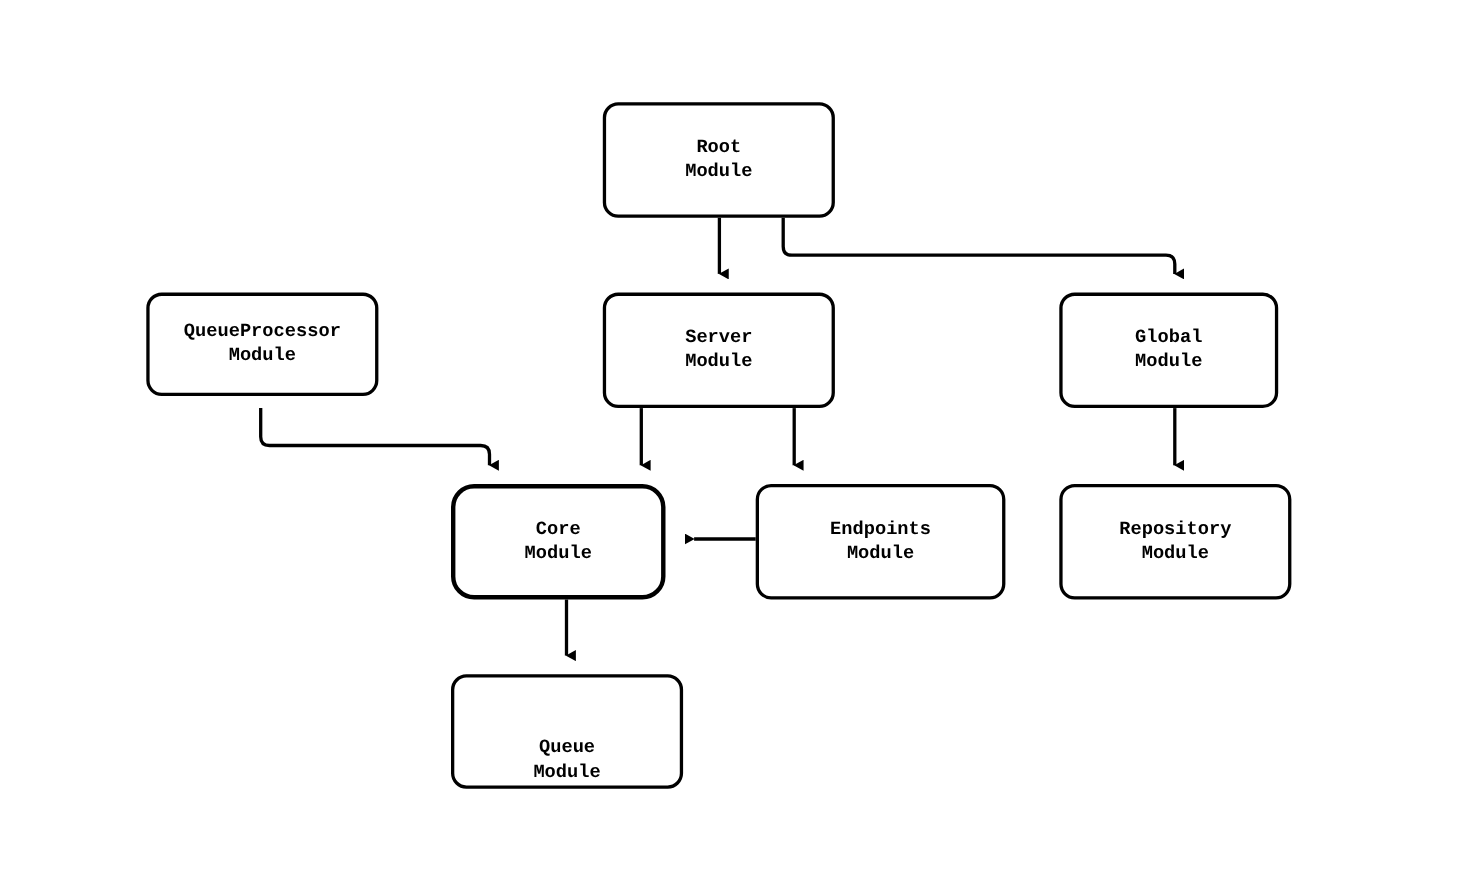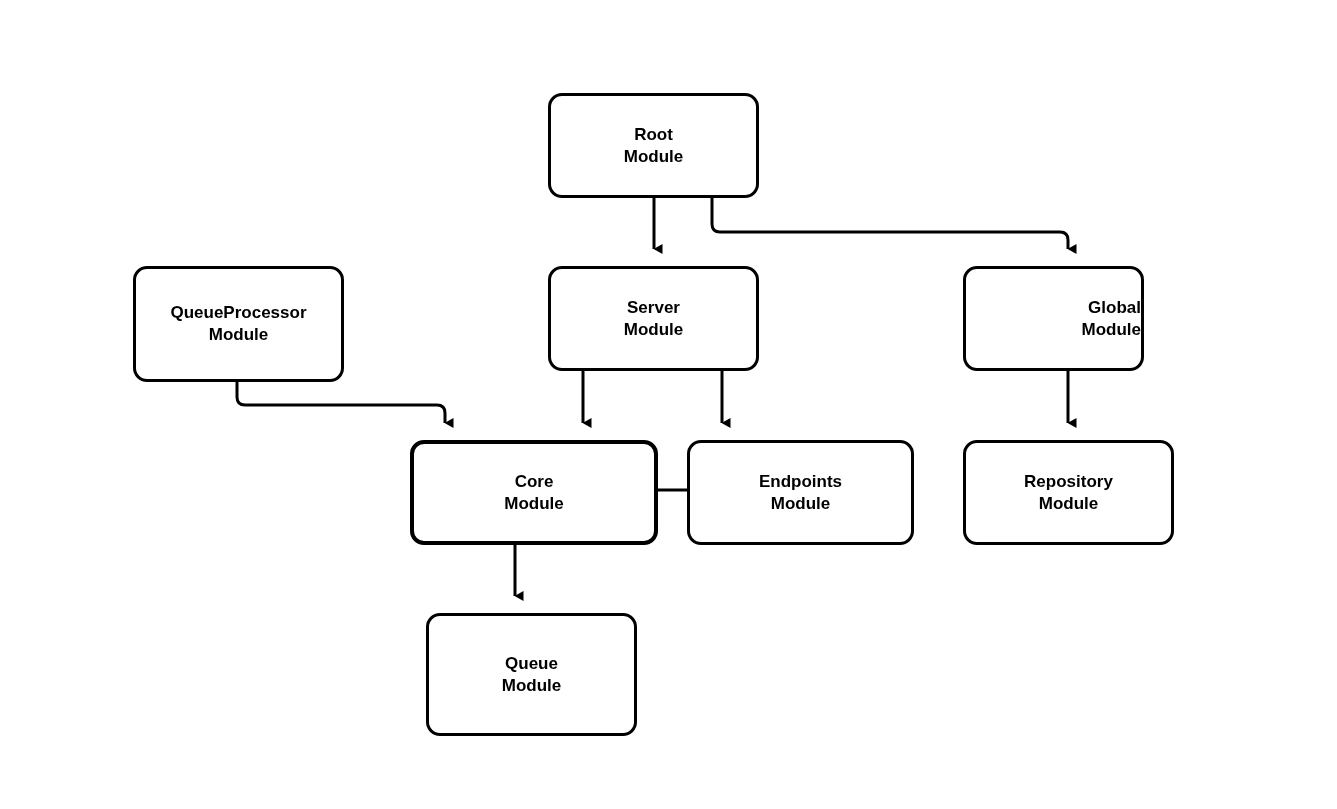--- a/index.html
+++ b/index.html
@@ -36,21 +36,21 @@
     display: flex;
     flex-direction: column;
     align-items: center;
     justify-content: center;
     z-index: 2;
   }
   .node.emphasis {
     border-width: 4px;
   }
   .node-label {
-    font-family: Liberation Sans, sans-serif;
+    font-family: Liberation Mono, monospace;
     font-size: 17px;
     font-weight: bold;
     line-height: 22px;
     color: #000000;
     text-align: center;
     white-space: pre;
     letter-spacing: 0px;
   }
 </style>
 </head>
@@ -83,48 +83,48 @@
     <path d="M 1068,371 L 1068,423" fill="none" stroke="#000000" stroke-width="3" marker-end="url(#arrowhead-down)"></path>
 
     <path d="M 515,545 L 515,596" fill="none" stroke="#000000" stroke-width="3" marker-end="url(#arrowhead-down)"></path>
   </svg>
 
   <div class="node" style="left:548px; top:93px; width:211px; height:105px;">
     <div class="node-label">Root</div>
     <div class="node-label">Module</div>
   </div>
 
-  <div class="node" style="left:133px; top:266px; width:211px; height:116px;">
+  <div class="node" style="left:133px; top:266px; width:211px; height:94px;">
     <div class="node-label">QueueProcessor</div>
     <div class="node-label">Module</div>
   </div>
 
   <div class="node" style="left:548px; top:266px; width:211px; height:105px;align-items:center;">
     <div class="node-label">Server</div>
     <div class="node-label">Module</div>
   </div>
 
-  <div class="node" style="left:963px; top:266px; width:181px; height:105px;align-items:flex-end;">
+  <div class="node" style="left:963px; top:266px; width:199px; height:105px;">
     <div class="node-label">Global</div>
     <div class="node-label">Module</div>
   </div>
 
-  <div class="node emphasis" style="left:410px; top:440px; width:248px; height:105px;">
+  <div class="node emphasis" style="left:410px; top:440px; width:195px; height:105px;border-radius:21px;">
     <div class="node-label">Core</div>
     <div class="node-label">Module</div>
   </div>
 
   <div class="node" style="left:687px; top:440px; width:227px; height:105px;">
     <div class="node-label">Endpoints</div>
     <div class="node-label">Module</div>
   </div>
 
   <div class="node" style="left:963px; top:440px; width:211px; height:105px;">
     <div class="node-label">Repository</div>
     <div class="node-label">Module</div>
   </div>
 
-  <div class="node" style="left:426px; top:613px; width:211px; height:123px;">
+  <div class="node" style="left:410px; top:613px; width:211px; height:104px;justify-content:flex-end;">
     <div class="node-label">Queue</div>
     <div class="node-label">Module</div>
   </div>
 
 </div>
 
 </body></html>

